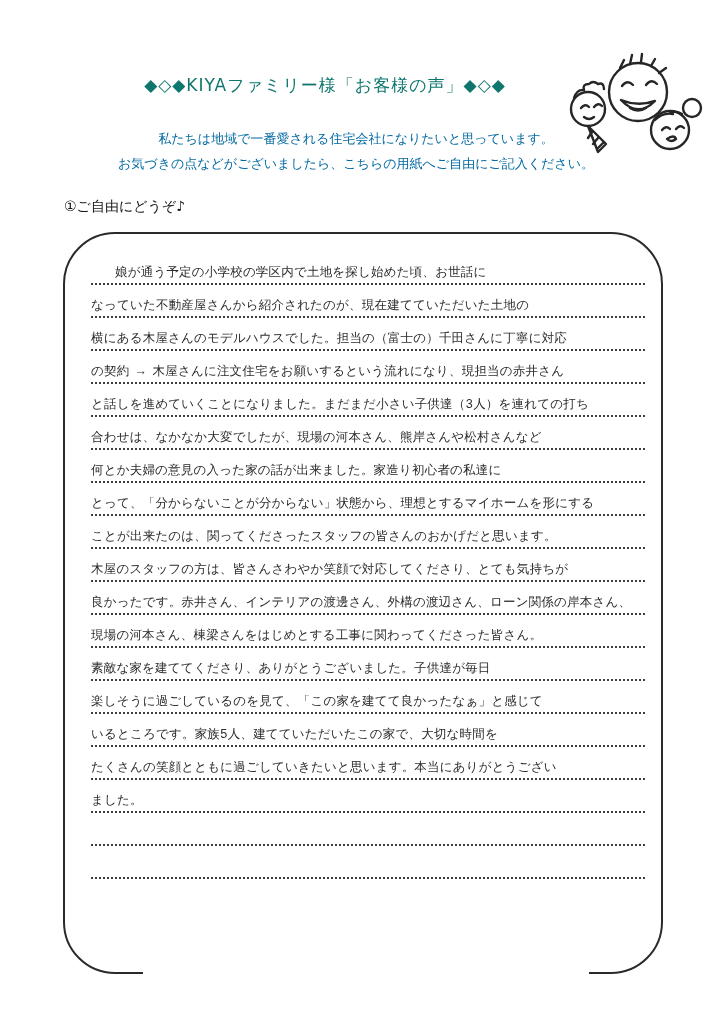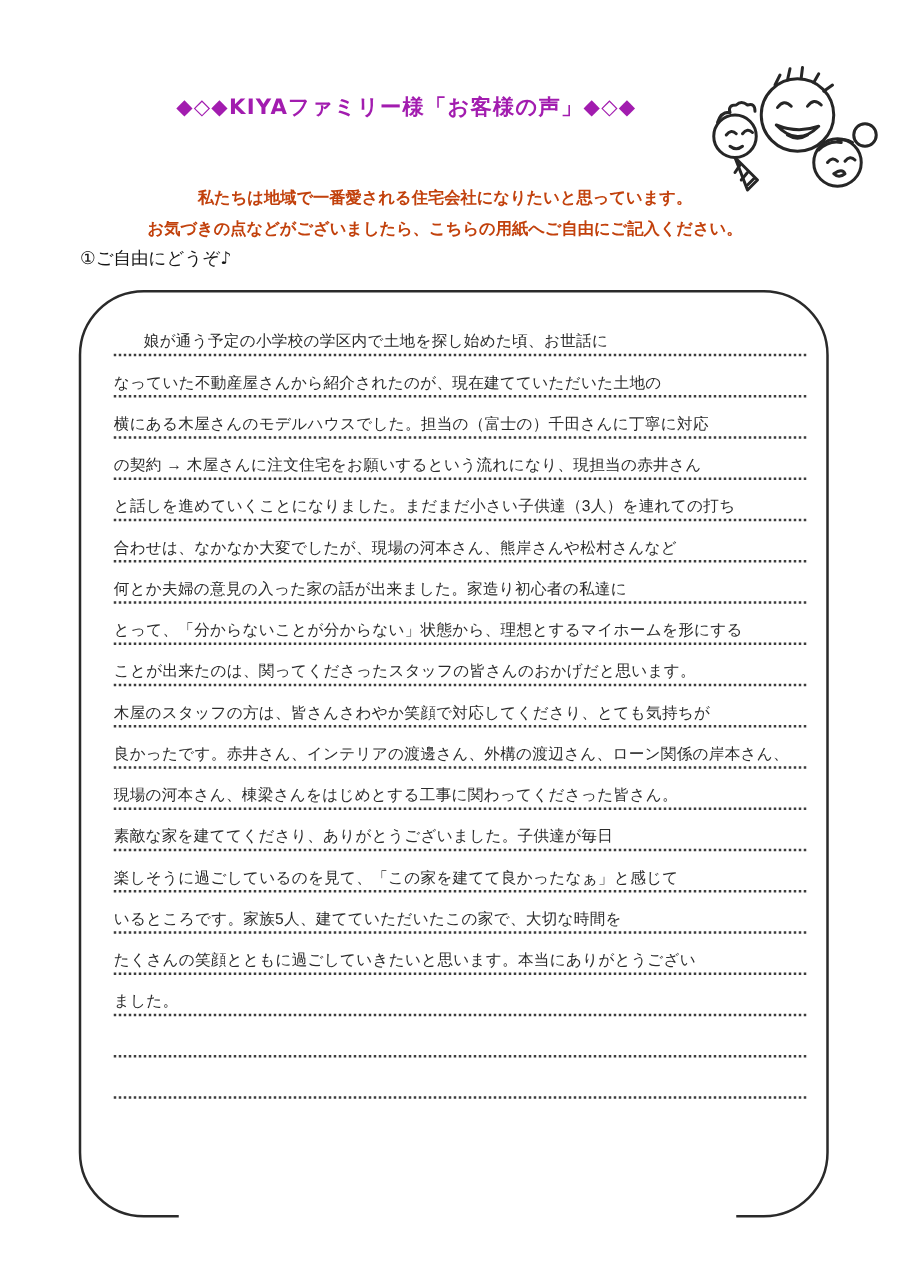--- a/index.html
+++ b/index.html
@@ -11,41 +11,40 @@
     color: #1c1c1c;
     overflow: hidden;
   }
 
   .page-title {
     position: absolute;
     top: 74px; left: 0;
     width: 650px;
     text-align: center;
     font-size: 17px;
-    font-weight: bold;
+    font-weight: normal;
     letter-spacing: 1px;
-    color: #a21caf;
+    color: #0f766e;
   }
 
   .doodle {
     position: absolute;
     top: 46px; left: 558px;
     width: 155px; height: 120px;
   }
 
   .intro {
     position: absolute;
     top: 126px; left: 0;
     width: 712px;
     text-align: center;
     font-size: 13px;
-    font-weight: bold;
+    font-weight: normal;
     line-height: 25px;
-    color: #c2410c;
-    margin-top: 20px;
+    color: #0369a1;
   }
 
   .prompt {
     position: absolute;
     top: 198px; left: 64px;
     font-size: 14px;
     font-weight: normal;
     color: #161616;
   }
 
@@ -70,21 +69,21 @@
     top: 18px; left: 26px; right: 16px;
   }
   .row {
     height: 33px;
     border-bottom: 2px dotted #3d3d3d;
     display: flex;
     align-items: flex-end;
     overflow: hidden;
   }
   .hw {
-    font-family: Liberation Sans, sans-serif;
+    font-family: Liberation Mono, monospace;
     font-size: 12.5px;
     line-height: 1;
     padding-bottom: 4px;
     white-space: nowrap;
     color: #2b2b2b;
     letter-spacing: 0.2px;
   }
   .row.indent .hw { padding-left: 24px; }
 </style>
 </head>

